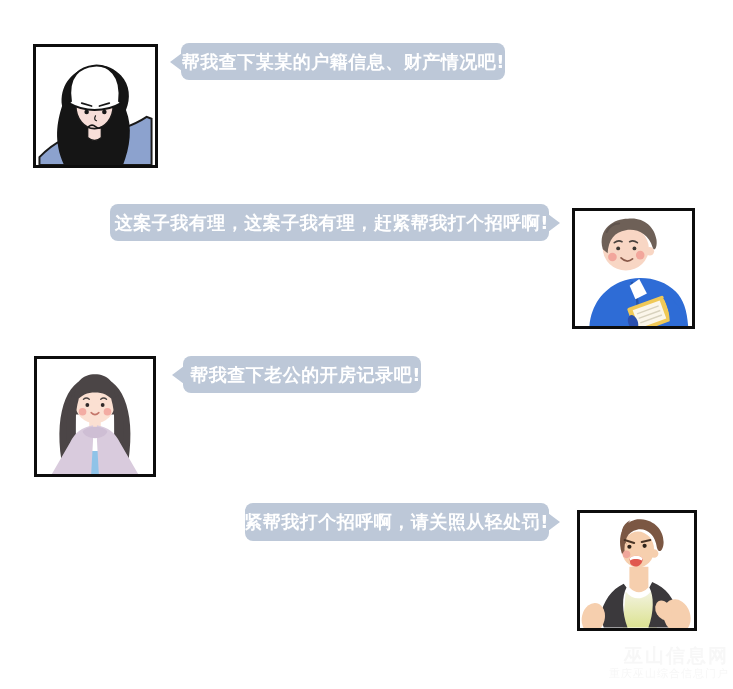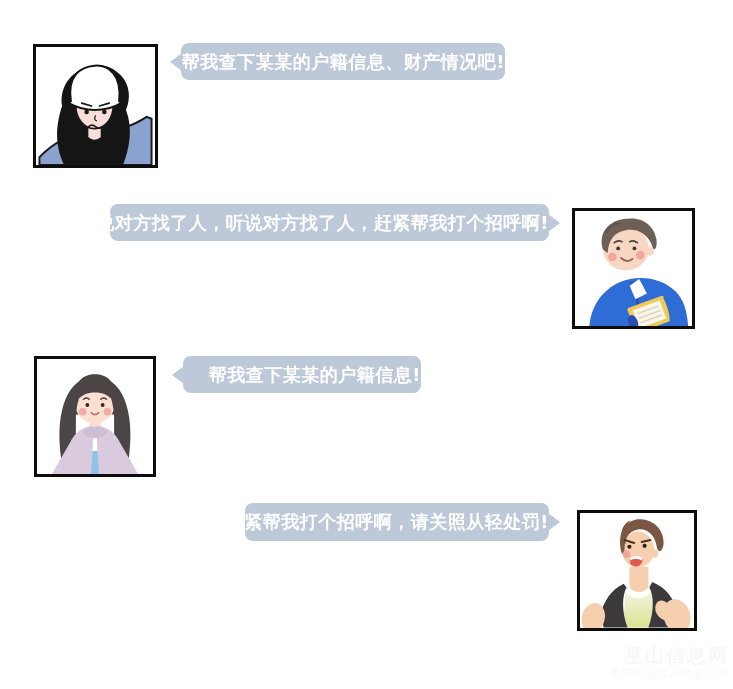--- a/index.html
+++ b/index.html
@@ -52,21 +52,21 @@
     </svg>
   </div>
 
   <div class="bubble" style="left:181px;top:43px;width:324px;height:37px">
     <span class="tail left"></span>
     <span>帮我查下某某的户籍信息、财产情况吧!</span>
   </div>
 
   <div class="bubble" style="left:110px;top:204px;width:439px;height:37px">
     <span class="tail right"></span>
-    <span>听说对方找了人，听说对方找了人，赶紧帮我打个招呼啊!</span>
+    <span>这案子我有理，这案子我有理，赶紧帮我打个招呼啊!</span>
   </div>
 
   <div class="avatar" style="left:572px;top:208px;width:123px;height:121px">
     <svg viewBox="0 0 120 120">
       <rect width="120" height="120" fill="#ffffff"></rect>
       <path d="M14,120 C16,98 28,82 46,74 C66,66 90,70 104,84 C112,92 116,104 117,120 Z" fill="#2E6CD6"></path>
       <path d="M58,74 C64,86 66,100 64,118" stroke="#2453A8" stroke-width="2.5" fill="none"></path>
       <path d="M56,78 L66,71 L74,86 L62,92 Z" fill="#ffffff"></path>
       <circle cx="77" cy="42" r="4.5" fill="#F8D6C4"></circle>
       <ellipse cx="52" cy="39" rx="24" ry="23" fill="#F8D6C4"></ellipse>
@@ -108,21 +108,21 @@
       <path d="M56,56 q4,4 8,0" stroke="#C4766A" stroke-width="1.6" fill="none" stroke-linecap="round"></path>
       <rect x="55" y="96" width="10" height="24" fill="#8FC3E8"></rect>
       <path d="M58,69 C46,71 39,77 34,87 L15,120 L56,120 L58,84 Z" fill="#D9CBDD"></path>
       <path d="M62,69 C74,71 81,77 86,87 L105,120 L64,120 L62,84 Z" fill="#D9CBDD"></path>
       <path d="M47,76 C51,69 69,69 73,76 C69,85 51,85 47,76 Z" fill="#CEBED4"></path>
     </svg>
   </div>
 
   <div class="bubble" style="left:183px;top:356px;width:238px;height:37px">
     <span class="tail left"></span>
-    <span>帮我查下某某的户籍信息!</span>
+    <span>帮我查下老公的开房记录吧!</span>
   </div>
 
   <div class="bubble" style="left:245px;top:503px;width:304px;height:38px">
     <span class="tail right"></span>
     <span>赶紧帮我打个招呼啊，请关照从轻处罚!</span>
   </div>
 
   <div class="avatar" style="left:577px;top:510px;width:120px;height:121px">
     <svg viewBox="0 0 120 120">
       <defs>

